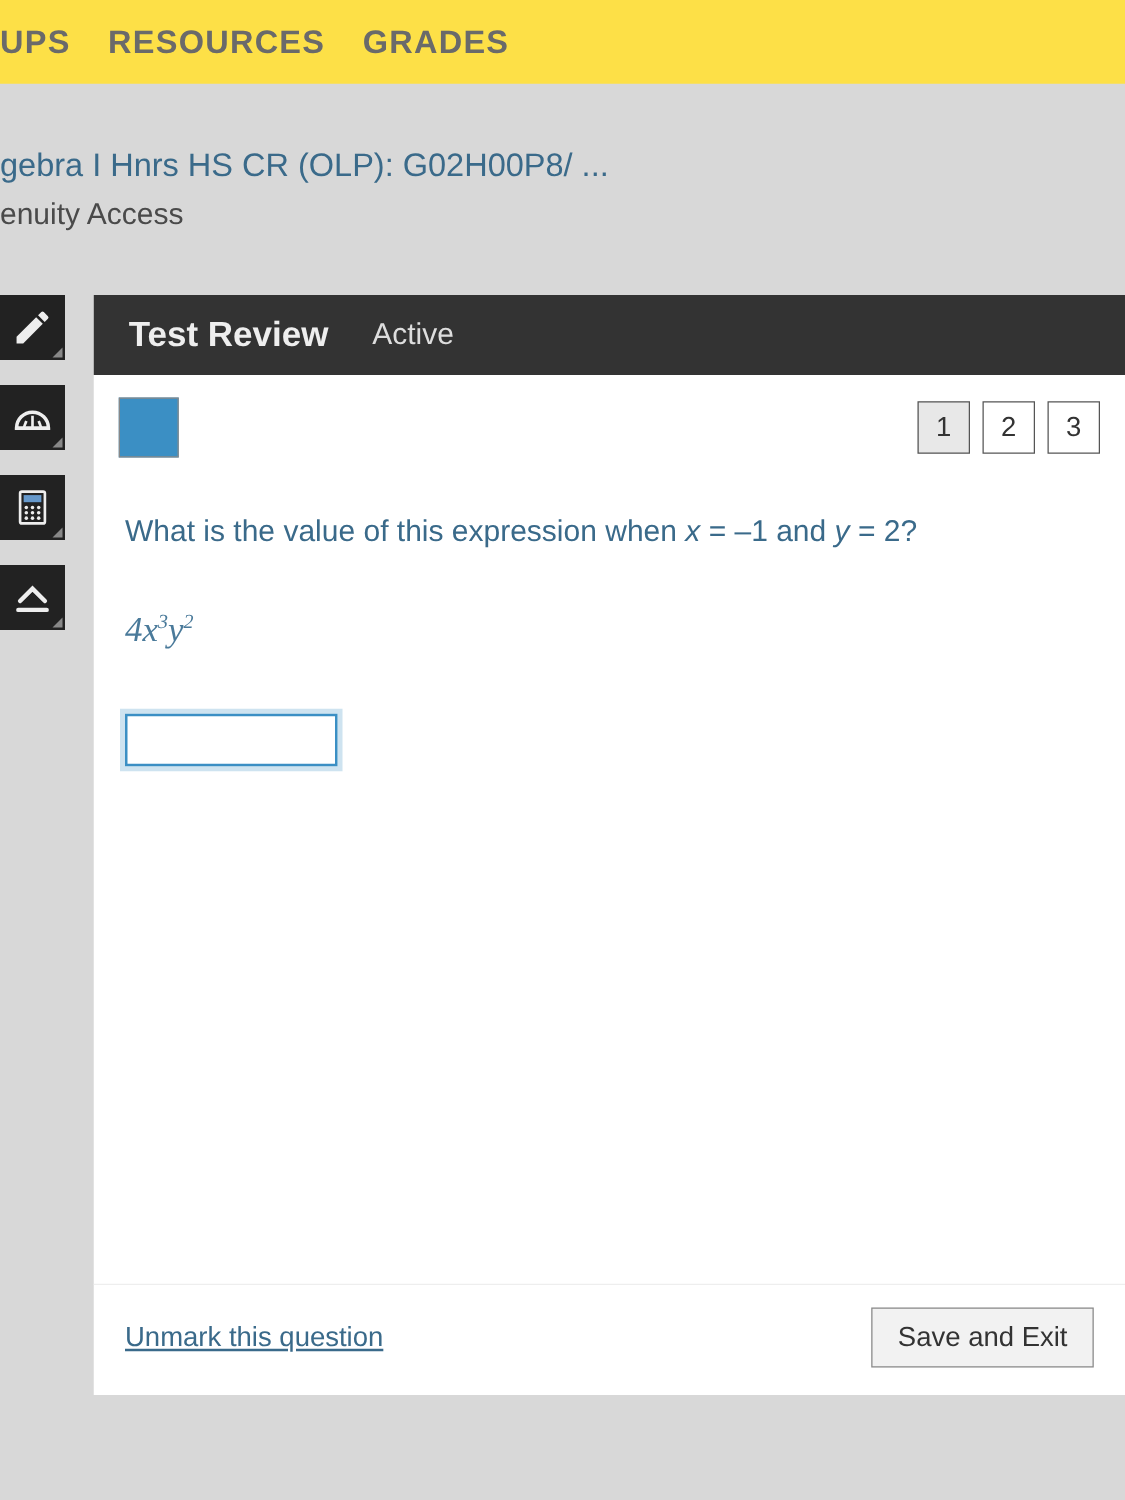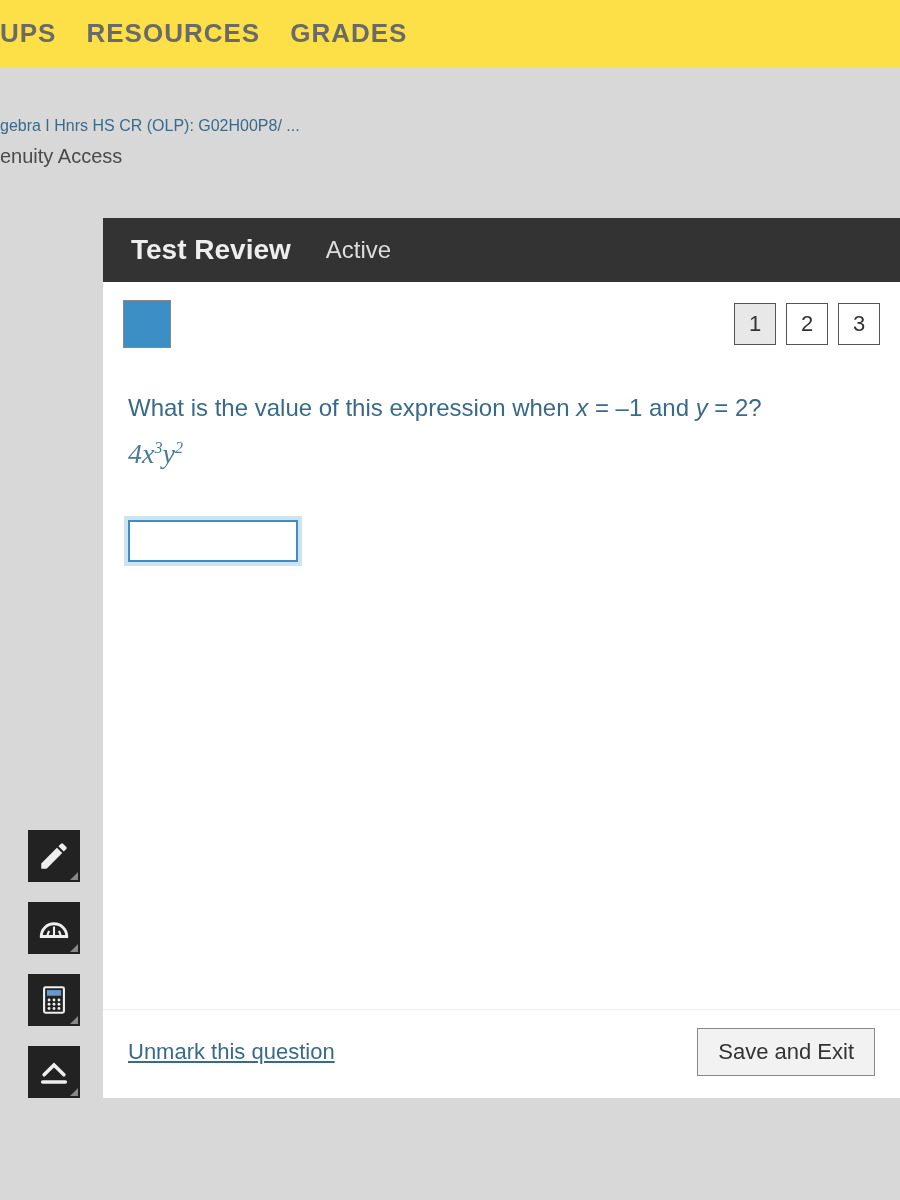--- a/index.html
+++ b/index.html
@@ -19,36 +19,35 @@
     }
     .top-nav .nav-tab {
       font-size: 26px;
       font-weight: 700;
       color: #6a6a6a;
       letter-spacing: 1px;
       cursor: pointer;
     }
     .breadcrumb {
       padding: 50px 0 10px 0;
-      font-size: 16px;
+      font-size: 26px;
       color: #3a6a8a;
       font-weight: 500;
     }
     .page-title {
-      font-size: 20px;
+      font-size: 24px;
       font-weight: 500;
       color: #4a4a4a;
       padding-bottom: 30px;
     }
     .content-region {
       display: flex;
       gap: 15px;
-      align-items: flex-end;
+      align-items: flex-start;
       padding-top: 20px;
-      padding-left: 28px;
     }
     .side-tools {
       display: flex;
       flex-direction: column;
       gap: 20px;
       width: 60px;
       flex-shrink: 0;
     }
     .tool-btn {
       width: 52px;
@@ -127,21 +126,21 @@
       background: #e8e8e8;
     }
     .question-body {
       padding: 25px 25px 10px 25px;
       flex: 1;
     }
     .question-text {
       font-size: 24px;
       color: #3a6a8a;
       line-height: 1.4;
-      margin-bottom: 13px;
+      margin-bottom: 46px;
     }
     .math-expr {
       font-size: 28px;
       color: #4a7a9a;
       font-style: italic;
       font-family: 'Times New Roman', serif;
       margin-bottom: 50px;
     }
     .math-expr sup {
       font-size: 16px;

